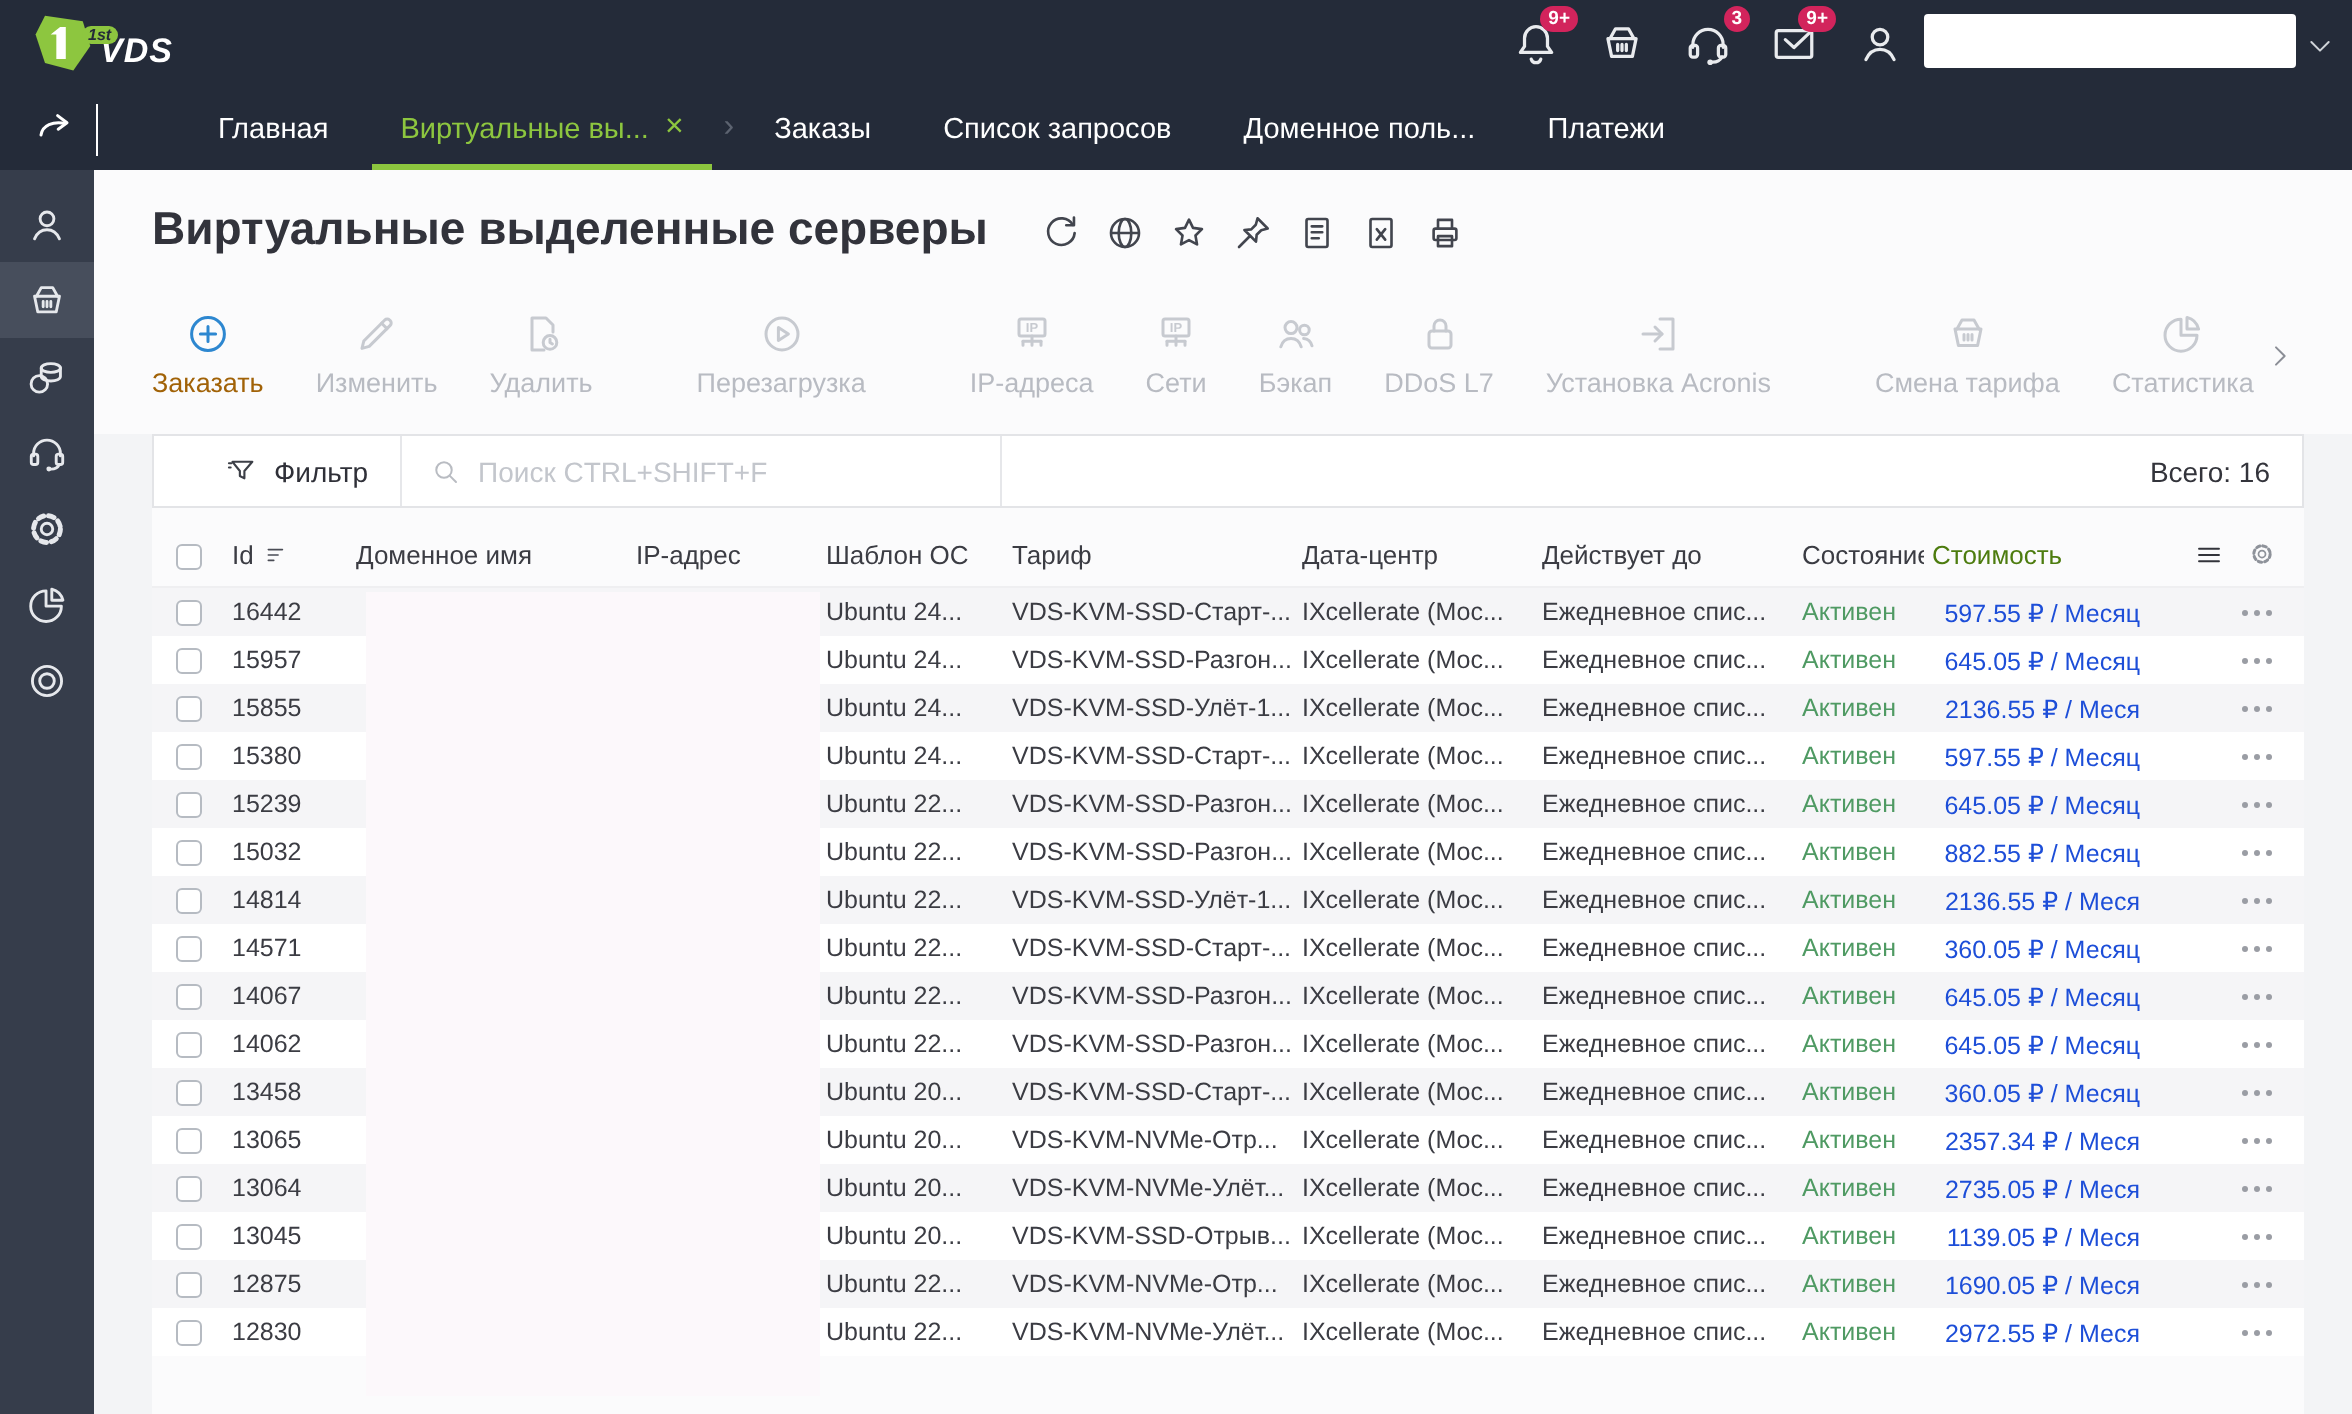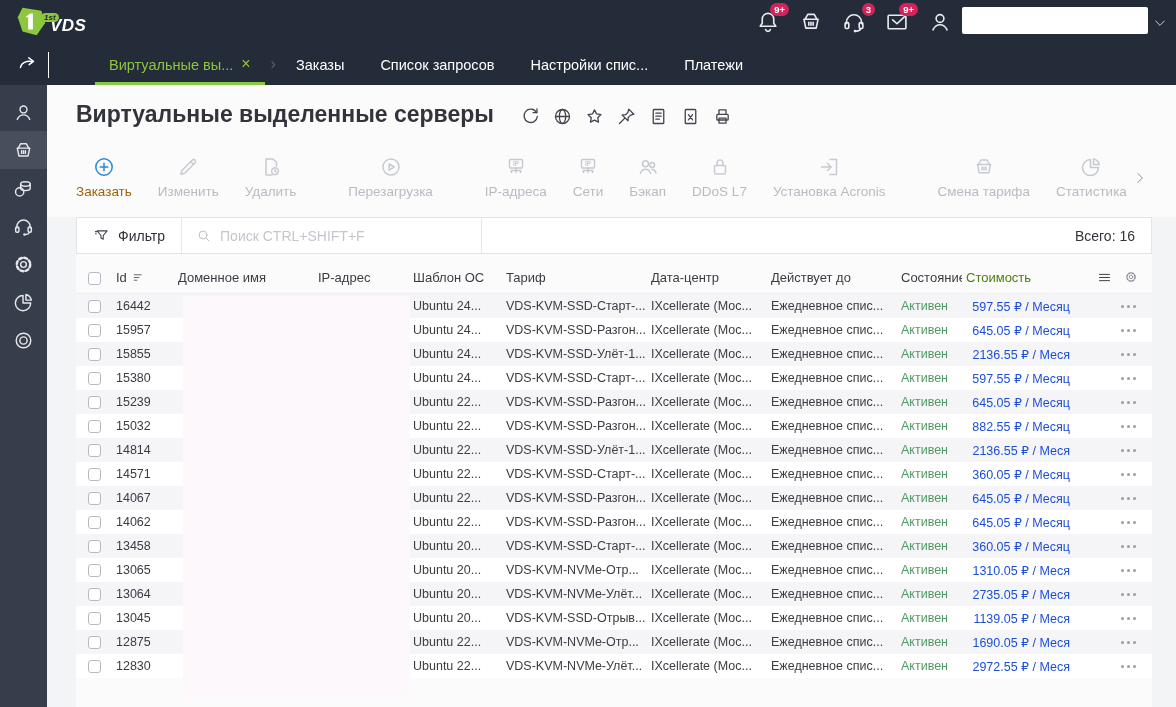--- a/index.html
+++ b/index.html
@@ -57,21 +57,21 @@
   .tb-ico { width:24px; height:24px; color:#2d87d0; }
   .tb-ico svg { width:24px; height:24px; }
   .tb-label { font-size:13.5px; color:#a16207; }
   .tb-btn.disabled { cursor:default; }
   .tb-btn.disabled .tb-ico { color:#c7cad0; }
   .tb-btn.disabled .tb-label { color:#b8bbc2; }
   .tb-btn.clipped { max-width:62px; overflow:hidden; align-items:flex-start; }
   .tb-sep { width:1px; height:46px; background:#e0e2e5; margin-top:4px; }
   .tb-more { position:absolute; left:1085px; top:85px; width:16px; height:16px; color:#8b8e96; cursor:pointer; }
 
-  .filterbar { position:absolute; left:29px; top:132px; width:1076px; height:37px; background:#fff; border:1px solid #e3e4e7; display:flex; align-items:center; }
+  .filterbar { position:absolute; left:29px; top:132px; width:1076px; height:37px; background:#fff; border:1px solid #e3e4e7; display:flex; align-items:center;padding-left:19px; }
   .f-filter { display:flex; align-items:center; gap:8px; padding:0 16px; height:100%; border-right:1px solid #e6e7ea; color:#2f3038; font-size:14px; cursor:pointer; }
   .f-filter svg { width:17px; height:17px; color:#3c3f47; }
   .f-search { display:flex; align-items:center; gap:8px; padding:0 14px; width:300px; height:100%; border-right:1px solid #e6e7ea; }
   .f-search svg { width:16px; height:16px; color:#b9bcc2; }
   .f-search input { border:none; outline:none; font-size:14px; color:#333; width:230px; font-family:inherit; background:transparent; }
   .f-search input::placeholder { color:#c3c6cc; }
   .f-total { margin-left:auto; padding-right:16px; font-size:14px; color:#33343b; }
 
   
   .thead { position:absolute; left:29px; top:176px; width:1076px; height:33px; display:flex; align-items:center; font-size:13px; color:#3b3c43; border-bottom:1px solid #efeff1; background:#fbfbfc; }
@@ -291,35 +291,39 @@
         <use href="#sym-chev-d"></use>
       </svg>
   </div>
 
   <div class="tabbar">
     <svg class="i tab-collapse">
         <use href="#sym-arrow"></use>
       </svg>
     <div class="tab-divider"></div>
     <div class="tabs">
+      <div class="tab">
+          <span class="tab-label">Главная</span>
+
+        </div>
         <div class="tab active">
           <span class="tab-label">Виртуальные вы...</span>
           <span class="tab-x">×</span>
         </div>
         <span class="tab-sep">›</span>
         <div class="tab">
           <span class="tab-label">Заказы</span>
 
         </div>
         <div class="tab">
           <span class="tab-label">Список запросов</span>
 
         </div>
         <div class="tab">
-          <span class="tab-label">Настройки спис...</span>
+          <span class="tab-label">Доменное поль...</span>
 
         </div>
         <div class="tab">
           <span class="tab-label">Платежи</span>
 
         </div>
     </div>
   </div>
 
   <div class="sidebar">
@@ -751,21 +755,21 @@
         <div class="trow">
           <span class="c cb"><span class="checkbox"></span></span>
           <span class="c id">13065</span>
           <span class="c domain"></span>
           <span class="c ip"></span>
           <span class="c os">Ubuntu 20...</span>
           <span class="c tariff">VDS-KVM-NVMe-Отр...</span>
           <span class="c dc">IXcellerate (Мос...</span>
           <span class="c due">Ежедневное спис...</span>
           <span class="c state">Активен</span>
-          <span class="c cost">1310.05 ₽ / Меся</span>
+          <span class="c cost">2357.34 ₽ / Меся</span>
           <span class="c act">
             <span class="dots">
               <i></i>
               <i></i>
               <i></i>
             </span>
           </span>
         </div>
         <div class="trow odd">
           <span class="c cb"><span class="checkbox"></span></span>

